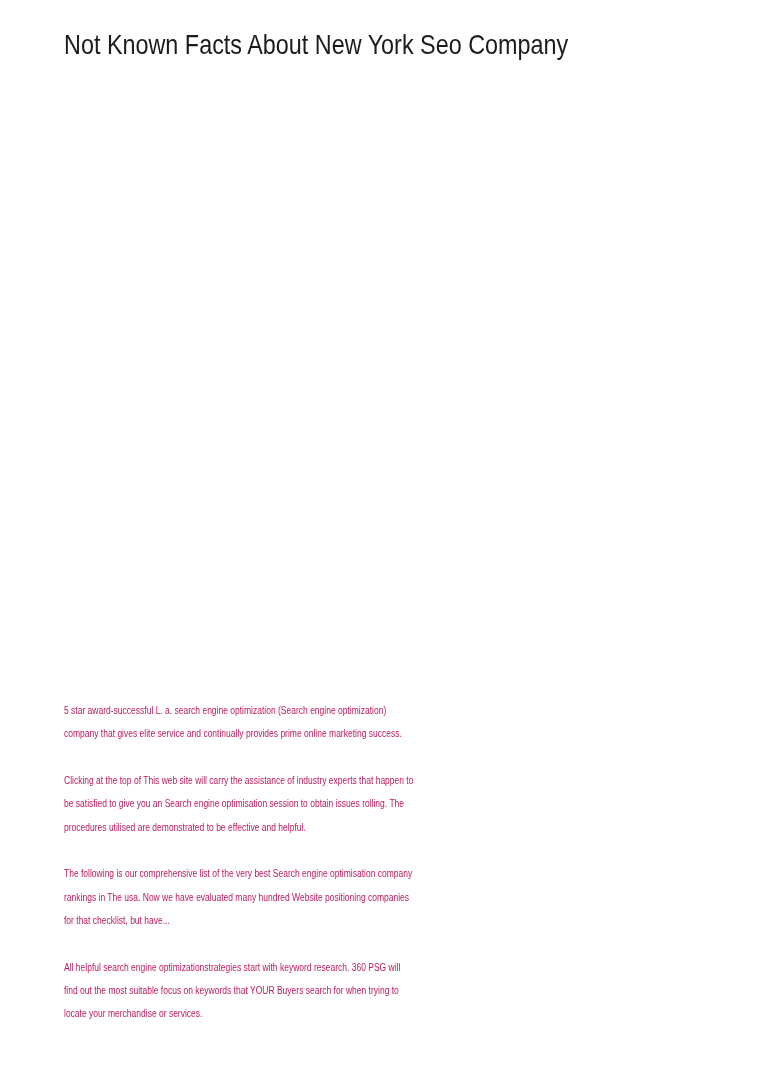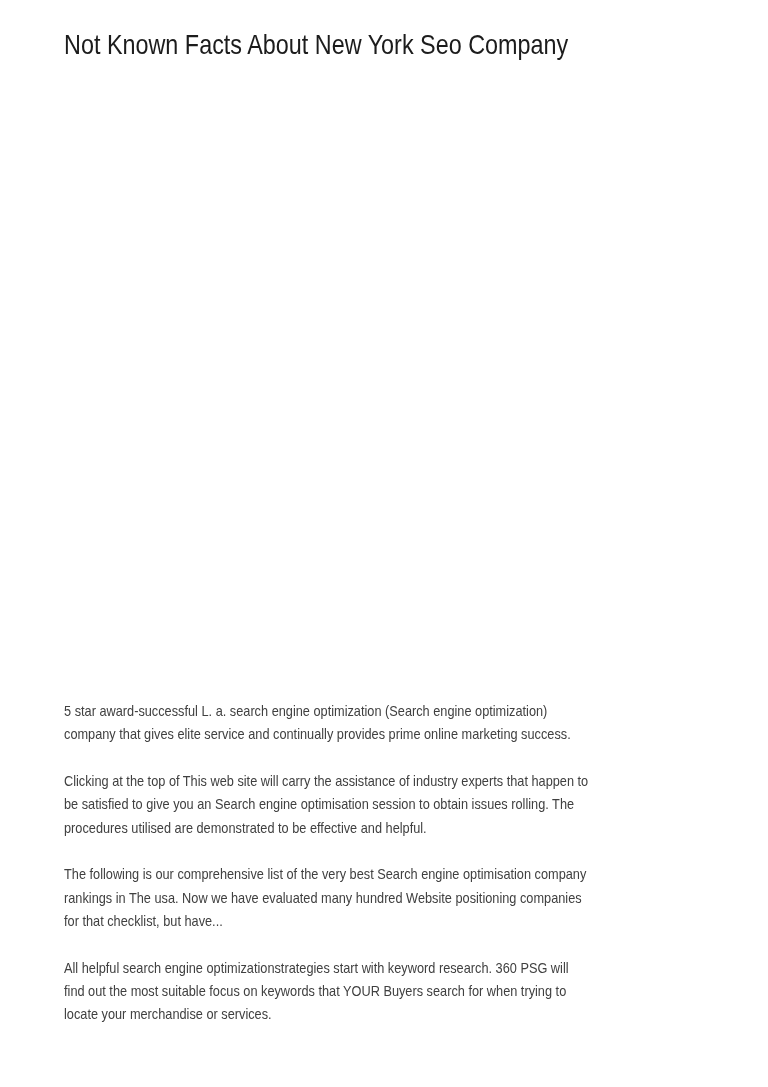--- a/index.html
+++ b/index.html
@@ -27,23 +27,23 @@
     letter-spacing: 0;
     white-space: nowrap;
     transform: scaleX(0.835);
     transform-origin: 0 0;
     color: #1c1c1c;
   }
   .doc-body {
     position: absolute;
     left: 64px;
     top: 699px;
-    font-size: 15px;
+    font-size: 10px;
     line-height: 23.33px;
-    color: #404040;
+    color: #be185d;
   }
   .doc-paragraph {
     margin: 0 0 23.33px 0;
     transform: scaleX(0.85);
     transform-origin: 0 0;
   }
   .doc-line {
     white-space: nowrap;
   }
 </style>

